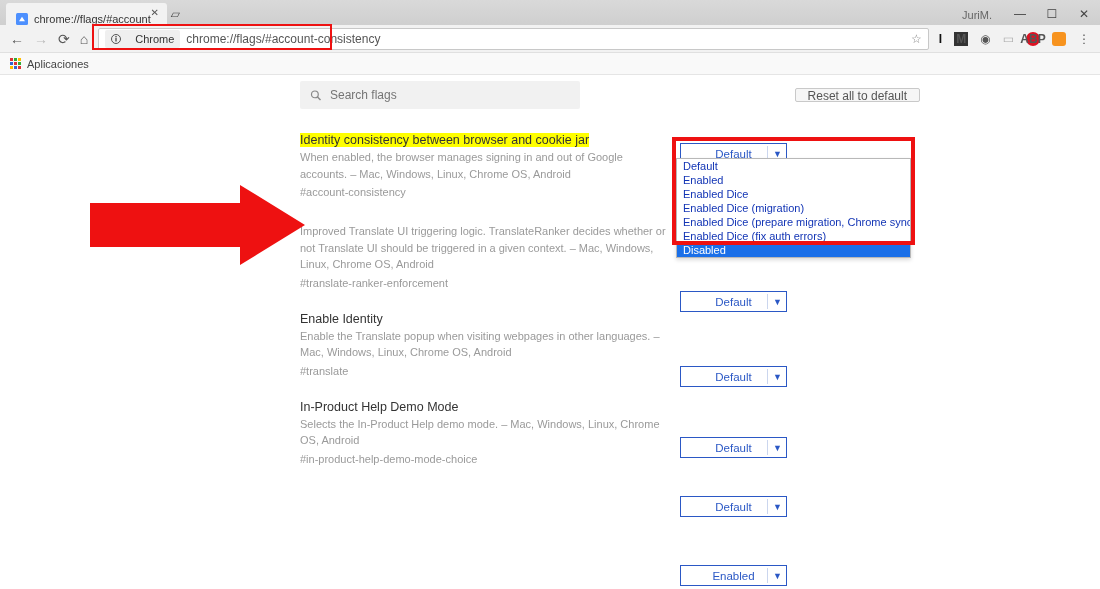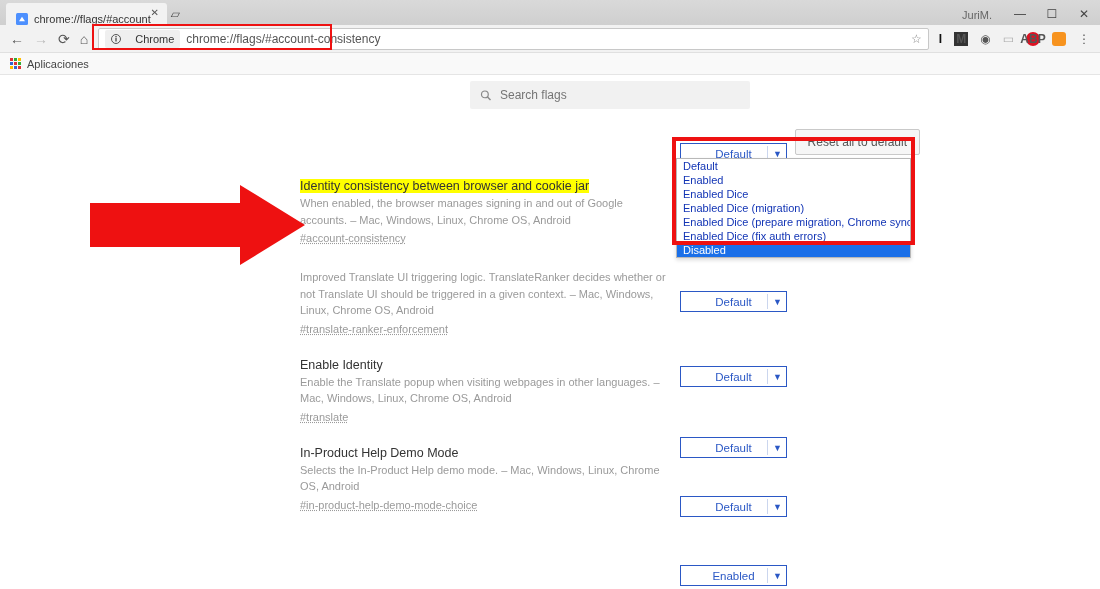--- a/index.html
+++ b/index.html
@@ -35,30 +35,30 @@
   .bookmarks { height: 22px; background:#f9f9f9; border-bottom:1px solid #e5e5e5; display:flex; align-items:center; padding:0 10px; font-size:11px; color:#444; gap:6px; }
   .apps-icon { display:grid; grid-template-columns:repeat(3,3px); grid-template-rows:repeat(3,3px); gap:1px; }
   .apps-icon i { width:3px; height:3px; background:#d33; }
   .apps-icon i:nth-child(2){background:#3a3;} .apps-icon i:nth-child(3){background:#fb0;}
   .apps-icon i:nth-child(4){background:#36c;} .apps-icon i:nth-child(5){background:#d33;} .apps-icon i:nth-child(6){background:#3a3;}
   .apps-icon i:nth-child(7){background:#fb0;} .apps-icon i:nth-child(8){background:#36c;} .apps-icon i:nth-child(9){background:#d33;}
 
   
   .content { position:absolute; left:0; right:0; top:75px; bottom:0; overflow:hidden; }
   .page-inner { width: 620px; margin-left: 300px; }
-  .search-row { display:flex; align-items:center; gap:20px; padding:6px 0 16px;flex-direction:column; }
+  .search-row { display:flex; align-items:center; gap:20px; padding:6px 0 16px; }
   .search-box { flex:none; width:280px; height:28px; background:#f1f1f1; border-radius:2px; display:flex; align-items:center; padding:0 10px; color:#888; gap:8px; }
   .search-box input { border:none; background:transparent; outline:none; font-size:12px; color:#555; width:100%; }
-  .reset-btn { margin-left:auto; height:26px; padding:0 12px; border:1px solid #c9c9c9; background:#f6f6f6; color:#555; font-size:12px; border-radius:2px; }
+  .reset-btn { margin-left:auto; height:14px; padding:0 12px; border:1px solid #c9c9c9; background:#f6f6f6; color:#555; font-size:12px; border-radius:2px; }
 
   .flag { padding: 8px 0 14px; }
   .flag-title { font-size:12.5px; color:#333; font-weight:400; }
   .flag-title.hl { background:#ffff00; display:inline; }
   .flag-desc { font-size:11px; color:#9a9a9a; line-height:1.5; margin-top:2px; max-width:370px; }
-  .flag-hash { font-size:11px; color:#9a9a9a; text-decoration:underline; text-decoration-style:dotted; display:inline-block; margin-top:4px;text-align:center; }
+  .flag-hash { font-size:11px; color:#9a9a9a; text-decoration-style:dotted; display:inline-block; margin-top:4px;text-align:center; }
 
   .select-wrap { position:absolute; width:107px; height:21px; border:1px solid #2b58c5; color:#2b58c5; background:#fff; display:flex; align-items:center; padding:0 6px; font-size:11.5px; justify-content:center; }
   .select-wrap .caret { position:absolute; right:4px; font-size:9px; color:#2b58c5; border-left:1px solid #cbd6ee; padding-left:5px; height:15px; display:flex; align-items:center; }
 
   
   .dropdown { position:absolute; left:676px; top:155px; width:235px; border:1px solid #b8b8b8; background:#fff; box-shadow:0 2px 4px rgba(0,0,0,.15); z-index:5; }
   .dropdown .opt { padding:1px 6px; font-size:11px; color:#1335b5; white-space:nowrap; overflow:hidden; }
   .dropdown .opt.sel { background:#1a6fe8; color:#fff; }
 
   

